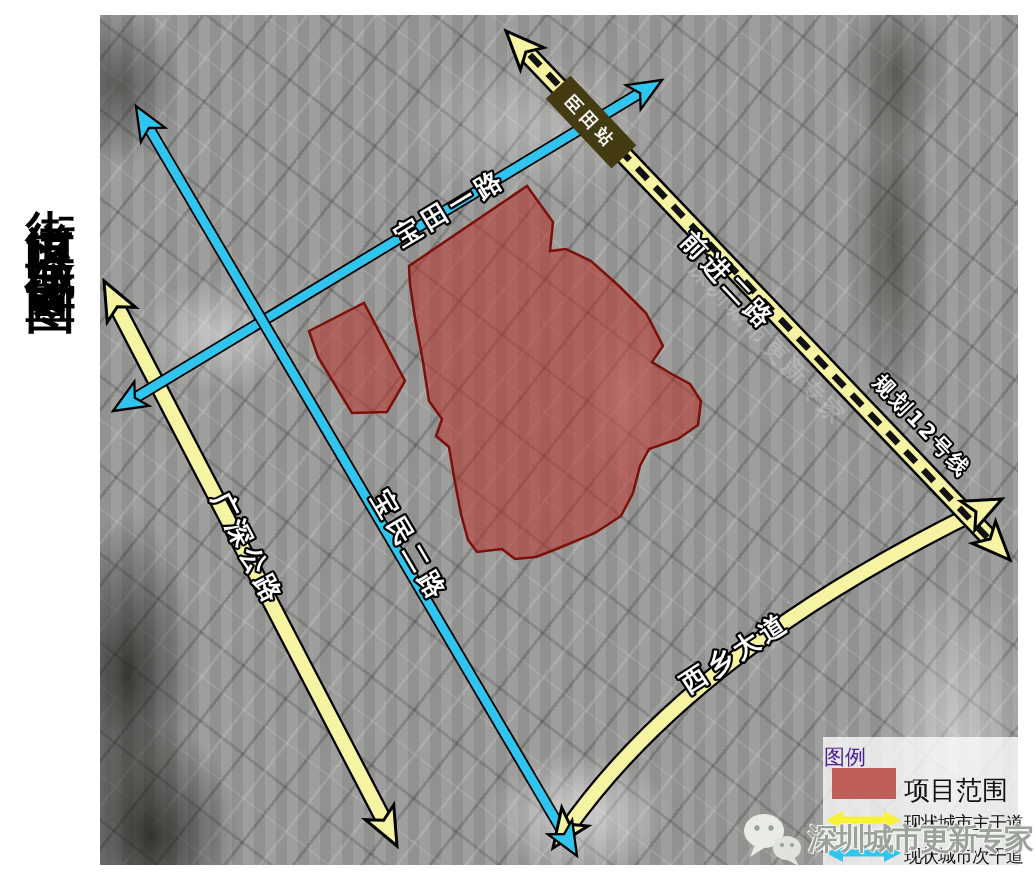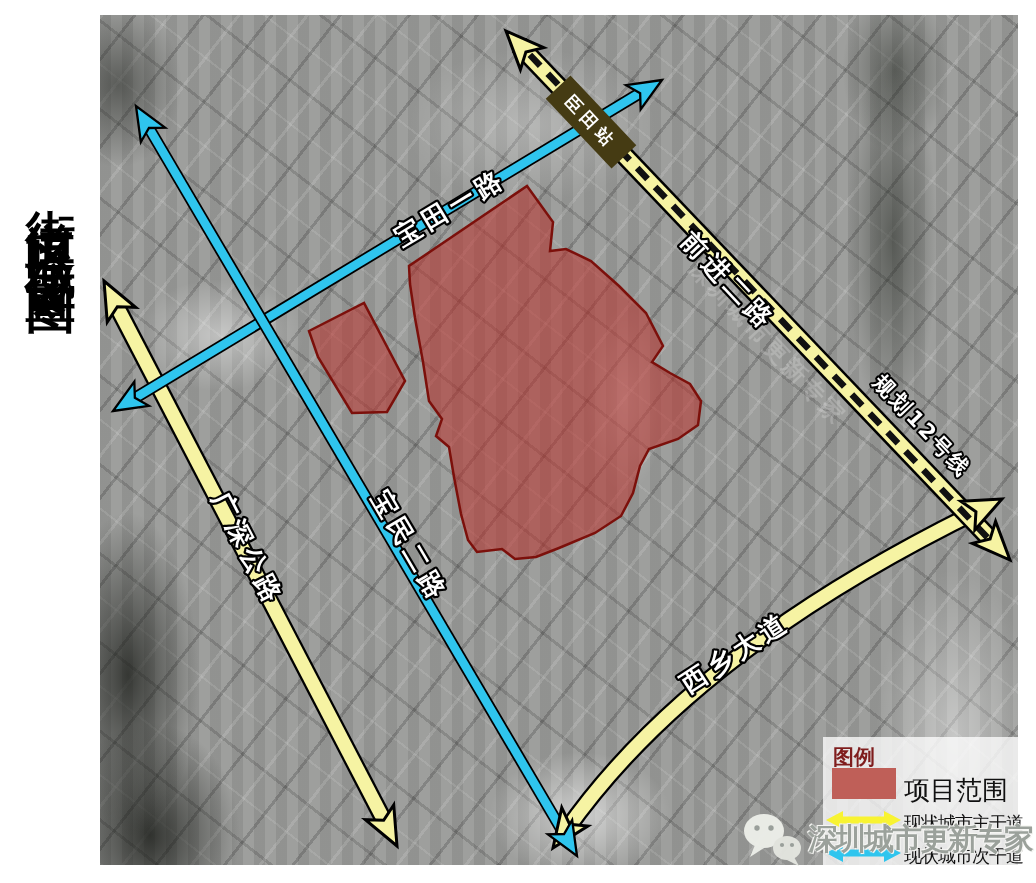--- a/index.html
+++ b/index.html
@@ -52,21 +52,21 @@
     fill:#fff;stroke:#000;stroke-width:4.5px;paint-order:stroke;stroke-linejoin:round;
     letter-spacing:5px;text-anchor:middle;}
   .road-label.small{font-size:21px;letter-spacing:3px;stroke-width:4px;}
   .station-box{fill:#453b13;}
   .station-label{font-weight:700;font-size:17px;fill:#fff;letter-spacing:5px;text-anchor:middle;}
   .faint-wm{font-weight:700;font-size:24px;fill:rgba(255,255,255,0.20);letter-spacing:3px;text-anchor:middle;}
 
   
   .legend{position:absolute;left:823px;top:737px;width:195px;height:128px;
     background:rgba(255,255,255,0.76);z-index:3;}
-  .legend-title{position:absolute;left:10px;top:6px;font-size:21px;font-weight:700;color:#7f1d1d;}
+  .legend-title{position:absolute;left:1px;top:6px;font-size:21px;font-weight:400;color:#4c1d95;}
   .legend-swatch{position:absolute;left:9px;top:31px;width:64px;height:31px;background:#bf5f58;}
   .legend-label{position:absolute;left:81px;font-size:18px;letter-spacing:-1px;color:#111;white-space:nowrap;}
   .ll-0{top:36px;font-size:26px;letter-spacing:0;}
   .ll-1{top:74px;}
   .ll-2{top:107px;}
   .legend-arrow{position:absolute;left:3px;width:75px;height:20px;}
   .la-1{top:73px;}
   .la-2{top:106px;}
 
   

